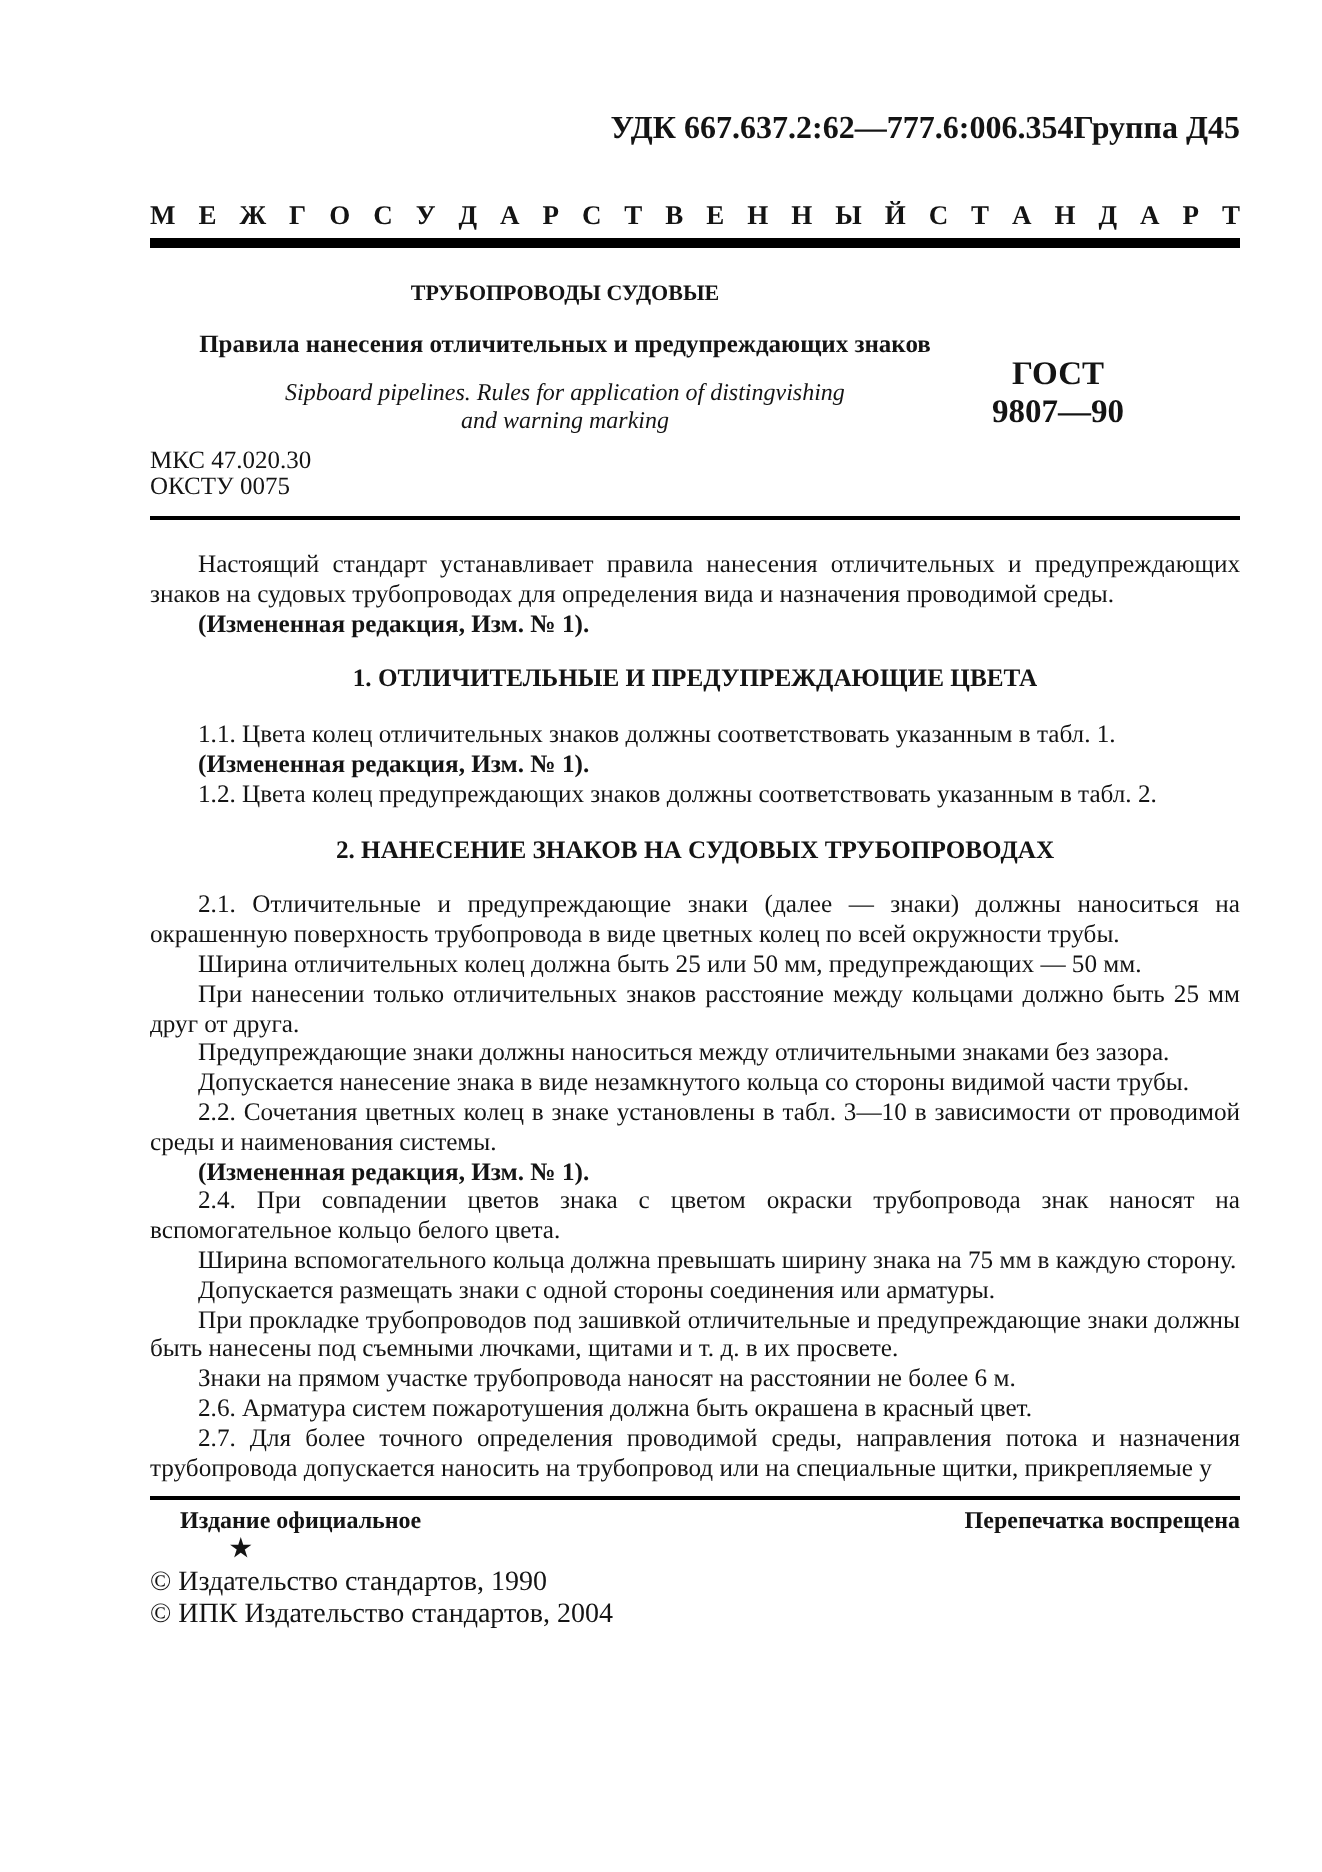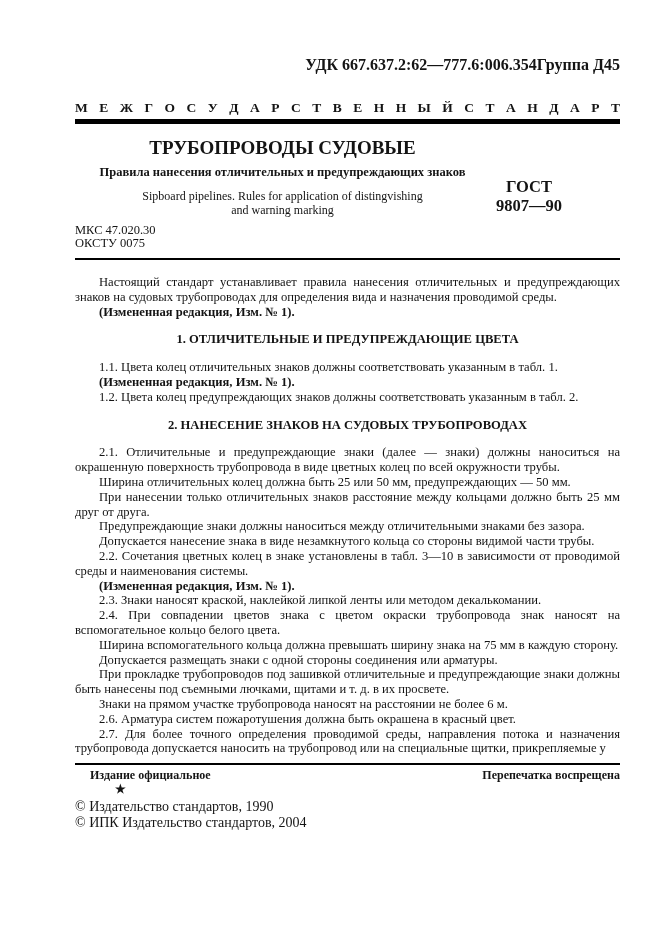--- a/index.html
+++ b/index.html
@@ -20,23 +20,23 @@
     font-weight: bold; font-size: 16px; line-height: 14px;
   }
   .std-type {
     margin-top: 28px;
     font-weight: bold; font-size: 13.5px; line-height: 16px;
     text-align: justify; text-align-last: justify;
   }
   .black-bar { height: 5px; background: #000; margin-top: 3px; }
   .title-grid { display: flex; margin-top: 16px; }
   .title-left { width: 415px; text-align: center; }
-  .doc-title { font-weight: bold; font-size: 19px; line-height: 15px; }
+  .doc-title { font-weight: bold; font-size: 11px; line-height: 15px; }
   .doc-subtitle { font-weight: bold; font-size: 12.5px; line-height: 14px; margin-top: 10px; }
-  .doc-en { font-size: 12px; line-height: 13.5px; margin-top: 11px; }
+  .doc-en { font-size: 12px; line-height: 13.5px; margin-top: 11px; font-style: italic; }
   .codes { text-align: left; font-size: 12.5px; line-height: 13px; margin-top: 7px; }
   .gost-block {
     flex: 1; text-align: center; padding-top: 37px; padding-right: 52px;
     font-weight: bold; font-size: 16.5px; line-height: 19px; white-space: nowrap;
   }
   .rule { height: 2px; background: #000; margin-top: 8px; }
   .date-line { text-align: right; font-weight: bold; font-size: 12.5px; line-height: 15px; margin-top: 7px; }
   .date-value { border-bottom: 1.5px solid #000; padding-bottom: 1px; }
   #body-container { margin-top: 15px; font-size: 12.6px; line-height: 14.8px; }
   .para { margin: 0; text-indent: 24px; text-align: justify; }
@@ -94,21 +94,20 @@
       <p class="para note">(Измененная редакция, Изм. № 1).</p>
       <p class="para">1.2. Цвета колец предупреждающих знаков должны соответствовать указанным в табл. 2.</p>
       <p class="heading">2. НАНЕСЕНИЕ ЗНАКОВ НА СУДОВЫХ ТРУБОПРОВОДАХ</p>
       <p class="para">2.1. Отличительные и предупреждающие знаки (далее — знаки) должны наноситься на окрашенную поверхность трубопровода в виде цветных колец по всей окружности трубы.</p>
       <p class="para">Ширина отличительных колец должна быть 25 или 50 мм, предупреждающих — 50 мм.</p>
       <p class="para">При нанесении только отличительных знаков расстояние между кольцами должно быть 25 мм друг от друга.</p>
       <p class="para">Предупреждающие знаки должны наноситься между отличительными знаками без зазора.</p>
       <p class="para">Допускается нанесение знака в виде незамкнутого кольца со стороны видимой части трубы.</p>
       <p class="para">2.2. Сочетания цветных колец в знаке установлены в табл. 3—10 в зависимости от проводимой среды и наименования системы.</p>
       <p class="para note">(Измененная редакция, Изм. № 1).</p>
-      <p class="para">2.3. Знаки наносят краской, наклейкой липкой ленты или методом декалькомании.</p>
       <p class="para">2.4. При совпадении цветов знака с цветом окраски трубопровода знак наносят на вспомогательное кольцо белого цвета.</p>
       <p class="para">Ширина вспомогательного кольца должна превышать ширину знака на 75 мм в каждую сторону.</p>
       <p class="para">Допускается размещать знаки с одной стороны соединения или арматуры.</p>
       <p class="para">При прокладке трубопроводов под зашивкой отличительные и предупреждающие знаки должны быть нанесены под съемными лючками, щитами и т. д. в их просвете.</p>
       <p class="para">Знаки на прямом участке трубопровода наносят на расстоянии не более 6 м.</p>
       <p class="para">2.6. Арматура систем пожаротушения должна быть окрашена в красный цвет.</p>
       <p class="para">2.7. Для более точного определения проводимой среды, направления потока и назначения трубопровода допускается наносить на трубопровод или на специальные щитки, прикрепляемые у</p>
     </div>
 
   <div class="footer-rule"></div>

